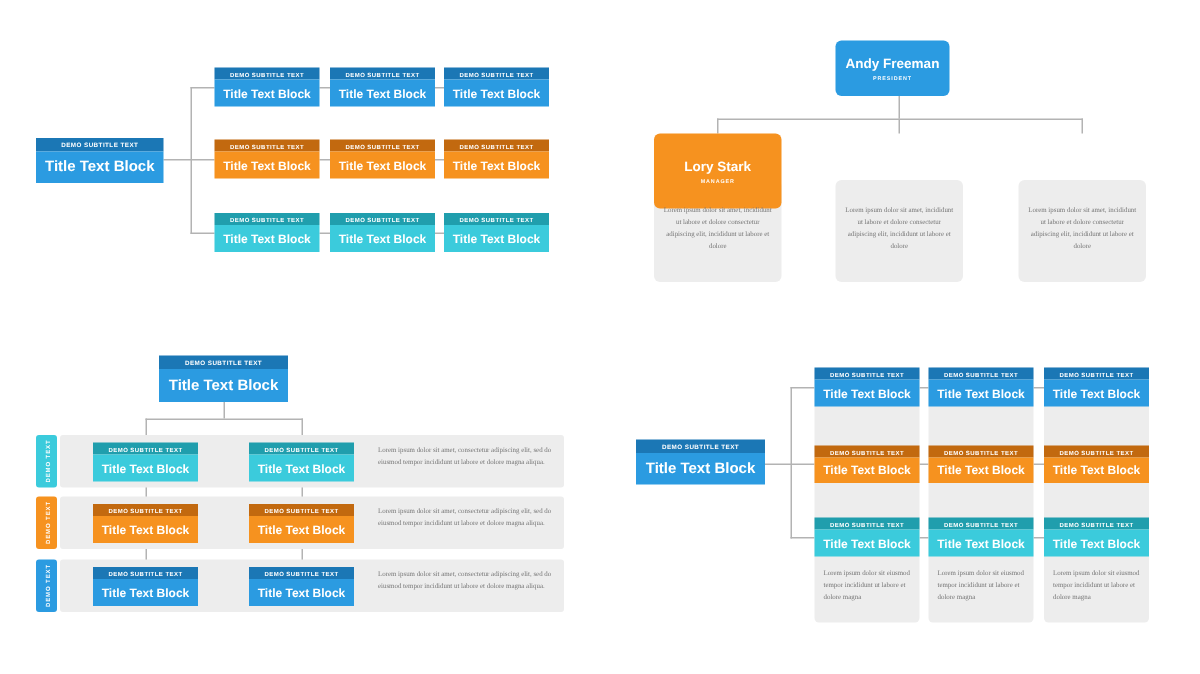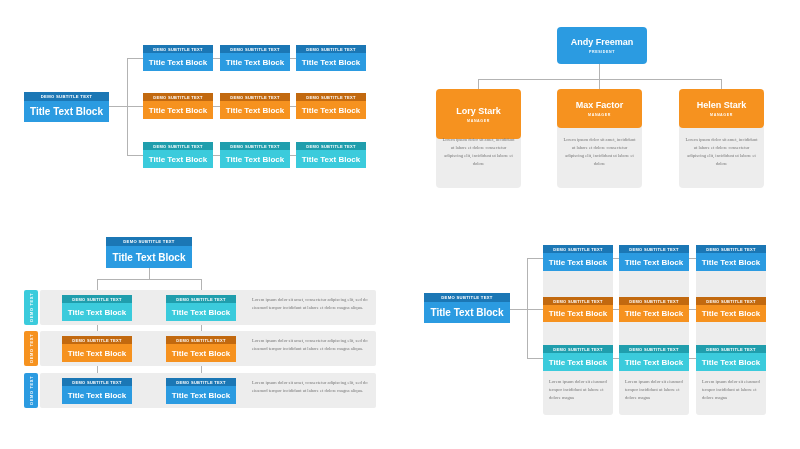--- a/index.html
+++ b/index.html
@@ -110,35 +110,27 @@
     <div class="ln" style="left:599px;top:64px;width:1px;height:15px"></div>
     <div class="ln" style="left:478px;top:79px;width:244px;height:1px"></div>
     <div class="ln" style="left:478px;top:79px;width:1px;height:10px"></div>
     <div class="ln" style="left:599px;top:79px;width:1px;height:10px"></div>
     <div class="ln" style="left:721px;top:79px;width:1px;height:10px"></div>
 
     <div class="card" style="left:436px;top:120px;width:85px;height:68px"></div>
     <div class="card" style="left:557px;top:120px;width:85px;height:68px"></div>
     <div class="card" style="left:679px;top:120px;width:85px;height:68px"></div>
 
-    <div class="person p-blue" style="left:557px;top:27px;width:90px;height:37px">
+    <div class="person p-blue" style="left:557px;top:27px;width:76px;height:37px">
       <div class="nm">Andy Freeman</div>
       <div class="rl">PRESIDENT</div>
     </div>
 
     <div class="person p-orange" style="left:436px;top:89px;width:85px;height:50px">
       <div class="nm">Lory Stark</div>
-      <div class="rl">MANAGER</div>
-    </div>
-    <div class="person p-orange" style="left:557px;top:89px;width:85px;height:39px">
-      <div class="nm">Max Factor</div>
-      <div class="rl">MANAGER</div>
-    </div>
-    <div class="person p-orange" style="left:679px;top:89px;width:85px;height:39px">
-      <div class="nm">Helen Stark</div>
       <div class="rl">MANAGER</div>
     </div>
 
     <div class="desc ctr" style="left:441px;top:136px;width:75px">Lorem ipsum dolor sit amet, incididunt ut labore et dolore consectetur adipiscing elit, incididunt ut labore et dolore</div>
     <div class="desc ctr" style="left:562px;top:136px;width:75px">Lorem ipsum dolor sit amet, incididunt ut labore et dolore consectetur adipiscing elit, incididunt ut labore et dolore</div>
     <div class="desc ctr" style="left:684px;top:136px;width:75px">Lorem ipsum dolor sit amet, incididunt ut labore et dolore consectetur adipiscing elit, incididunt ut labore et dolore</div>
   </section>
 
   <section>
     <div class="ln" style="left:149px;top:268px;width:1px;height:11px"></div>

